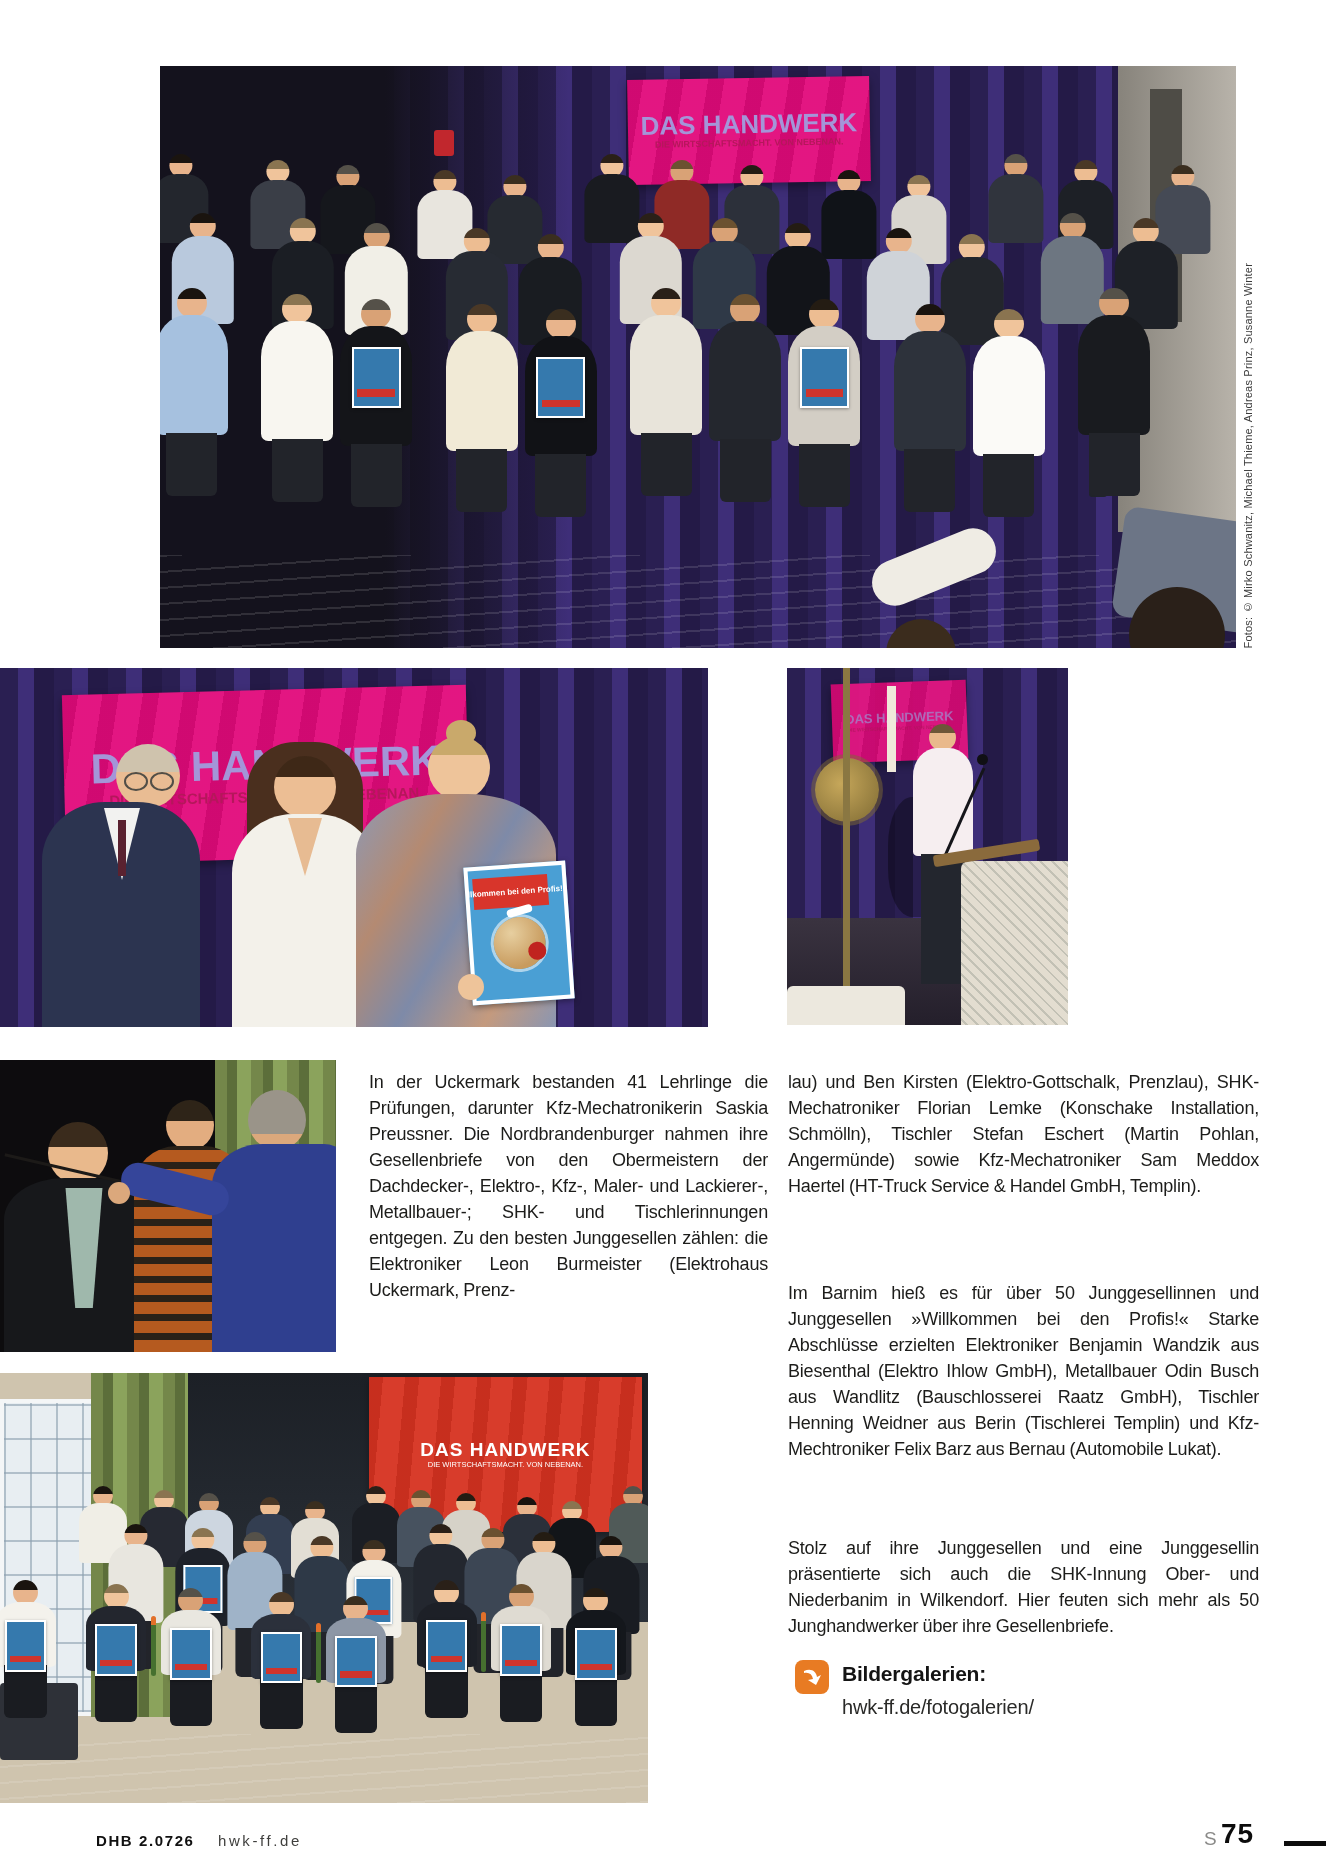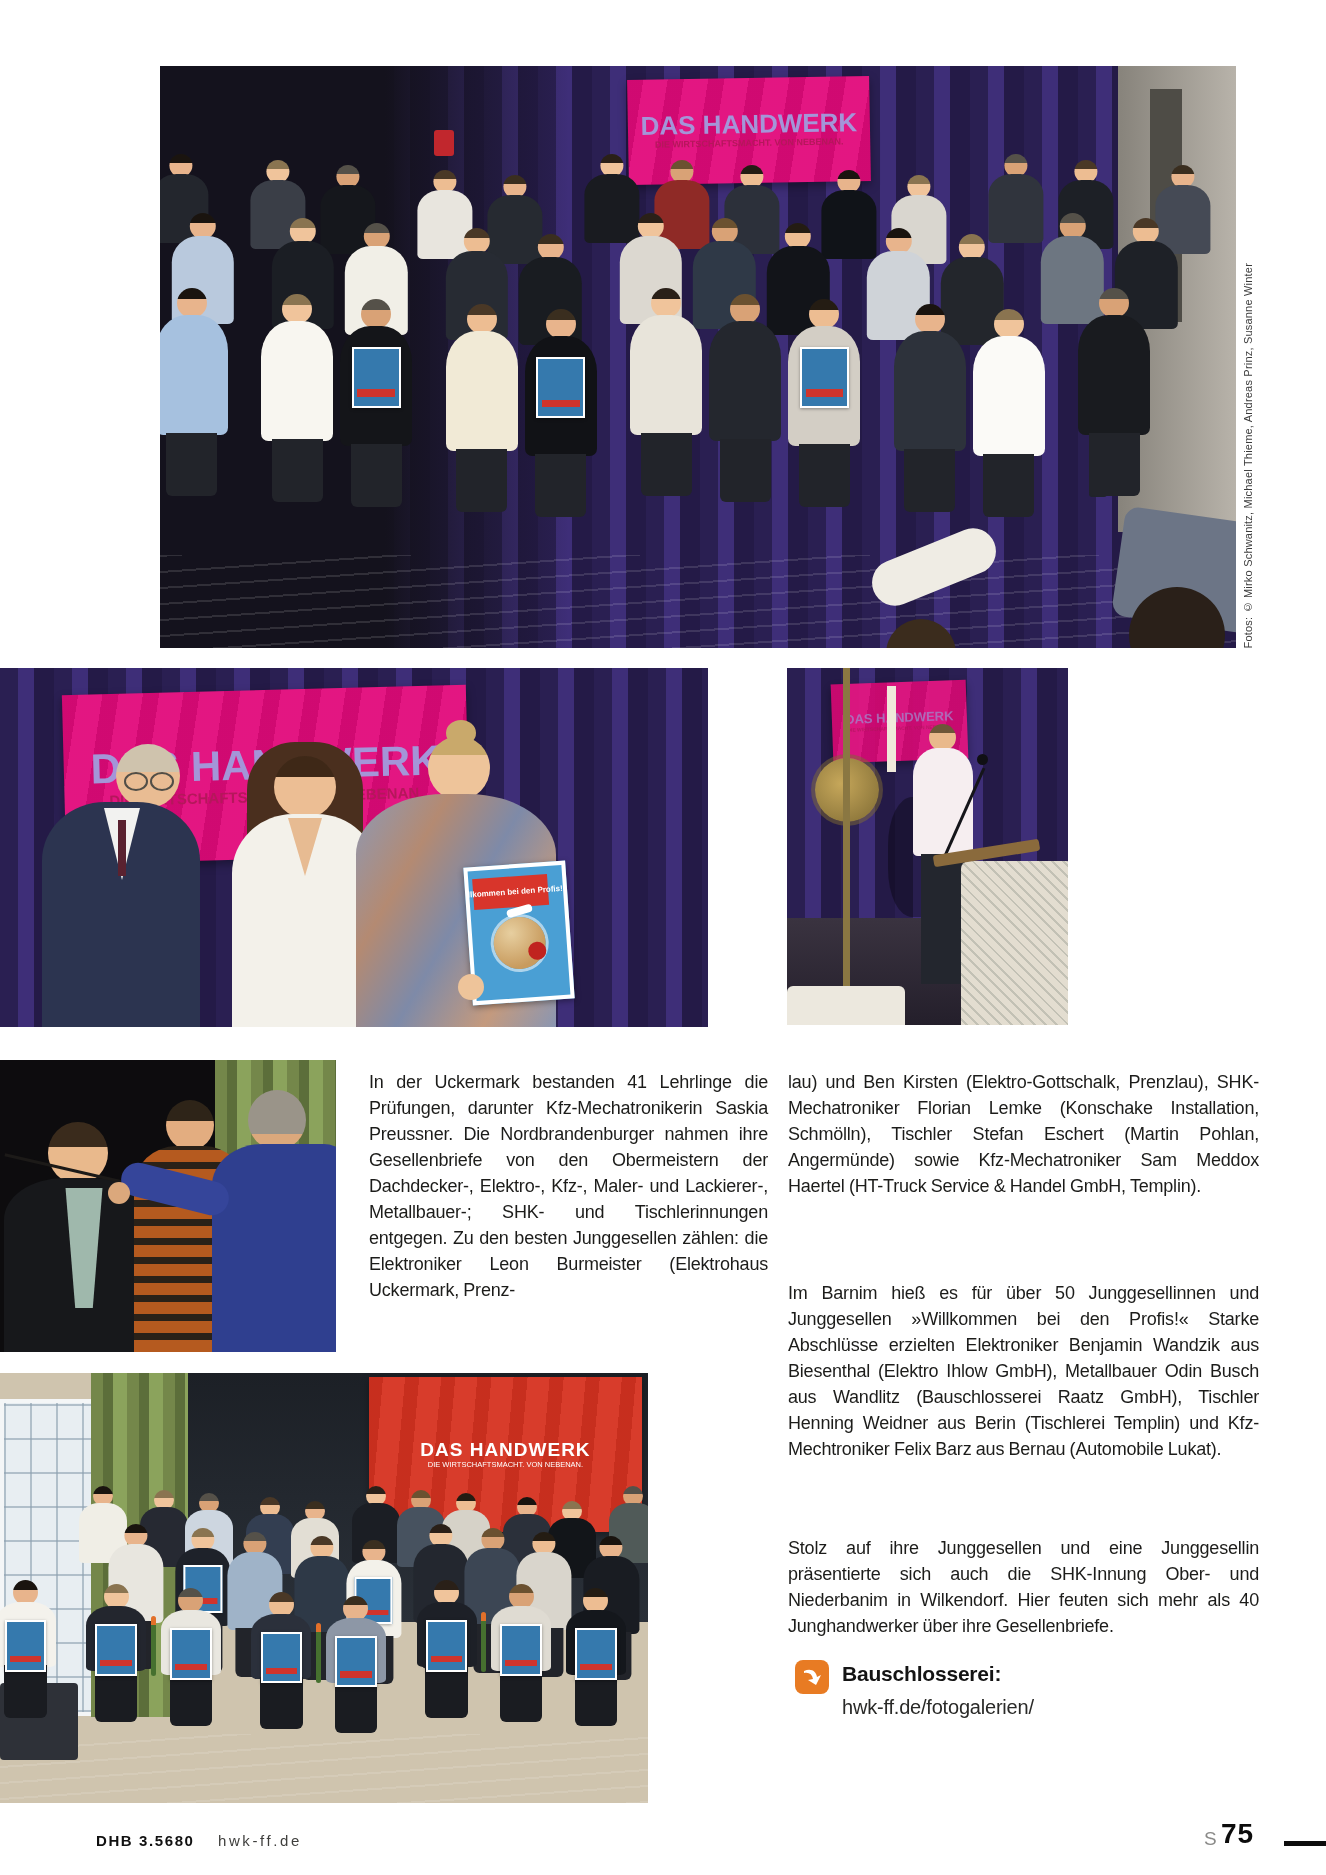--- a/index.html
+++ b/index.html
@@ -340,28 +340,28 @@
     <div class="fig" style="left:2px;top:118px;width:220px;height:3px;background:#1c1a18;transform:rotate(13deg);"></div>
     <div class="fig round" style="left:248px;top:30px;width:58px;height:60px;background:linear-gradient(#9a9489 0 74%,#dba87c 74%);"></div>
     <div class="fig" style="left:212px;top:84px;width:140px;height:208px;background:#2f3f8f;border-radius:36% 20% 0 0/20% 14% 0 0;"></div>
     <div class="fig" style="left:120px;top:112px;width:110px;height:34px;background:#35459a;border-radius:18px;transform:rotate(14deg);"></div>
     <div class="fig round" style="left:108px;top:122px;width:22px;height:22px;background:#dba87c;"></div>
   </figure>
 
   <p class="body-text" style="left:369px;top:1069px;width:399px;">In der Uckermark bestanden 41 Lehrlinge die Prüfungen, darunter Kfz-Mechatronikerin Saskia Preussner. Die Nordbrandenburger nahmen ihre Gesellenbriefe von den Obermeistern der Dachdecker-, Elektro-, Kfz-, Maler- und Lackierer-, Metallbauer-; SHK- und Tischlerinnungen entgegen. Zu den besten Junggesellen zählen: die Elektroniker Leon Burmeister (Elektrohaus Uckermark, Prenz-</p>
   <p class="body-text" style="left:788px;top:1069px;width:471px;">lau) und Ben Kirsten (Elektro-Gottschalk, Prenzlau), SHK-Mechatroniker Florian Lemke (Konschake Installation, Schmölln), Tischler Stefan Eschert (Martin Pohlan, Angermünde) sowie  Kfz-Mechatroniker Sam Meddox Haertel (HT-Truck Service &amp; Handel GmbH, Templin).</p>
   <p class="body-text" style="left:788px;top:1280px;width:471px;">Im Barnim hieß es für über 50 Junggesellinnen und Junggesellen »Willkommen bei den Profis!« Starke Abschlüsse erzielten Elektroniker Benjamin Wandzik aus Biesenthal (Elektro Ihlow GmbH), Metallbauer Odin Busch aus Wandlitz (Bauschlosserei Raatz GmbH), Tischler Henning Weidner aus Berin (Tischlerei Templin) und Kfz-Mechtroniker Felix Barz aus Bernau (Automobile Lukat).</p>
-  <p class="body-text" style="left:788px;top:1535px;width:471px;">Stolz auf ihre Junggesellen und eine Junggesellin präsentierte sich auch die SHK-Innung Ober- und Niederbanim in Wilkendorf. Hier feuten sich mehr als 40 Junghandwerker über ihre Gesellenbriefe.</p>
+  <p class="body-text" style="left:788px;top:1535px;width:471px;">Stolz auf ihre Junggesellen und eine Junggesellin präsentierte sich auch die SHK-Innung Ober- und Niederbanim in Wilkendorf. Hier feuten sich mehr als 50 Junghandwerker über ihre Gesellenbriefe.</p>
 
   <div class="gallery-icon" style="left:795px;top:1660px;">
     <svg viewBox="0 0 24 24">
       <path fill="#ffffff" d="M4 6c7-3 12 0 13 6l4-2-5 10-8-5 5-1c-1-5-4-7-9-6z"></path>
     </svg>
   </div>
-  <div class="gallery-label" style="left:842px;top:1662px;">Bauschlosserei:</div>
+  <div class="gallery-label" style="left:842px;top:1662px;">Bildergalerien:</div>
   <div class="gallery-url" style="left:842px;top:1696px;">hwk-ff.de/fotogalerien/</div>
 
   <figure class="photo" id="photo-bottom" style="left:0;top:1373px;width:648px;height:430px;margin:0;background:#cfc4ae;">
     <div class="layer" style="left:26%;top:0;width:74%;height:58%;background:linear-gradient(#1c2026,#2a3038);"></div>
     <div class="layer" style="left:0;top:6%;width:14%;height:72%;background:#e8eef2;border:4px solid #f4f6f7;
                 background-image:repeating-linear-gradient(0deg,rgba(140,160,175,.6) 0 2px,rgba(0,0,0,0) 2px 34px),
                                  repeating-linear-gradient(90deg,rgba(140,160,175,.6) 0 2px,rgba(0,0,0,0) 2px 26px);"></div>
     <div class="layer curtain-green" style="left:14%;top:0;width:15%;height:80%;"></div>
     <div class="layer wood" style="left:0;bottom:0;width:100%;height:16%;"></div>
     <div class="layer" style="left:0;bottom:10%;width:12%;height:18%;background:#2e3138;border-radius:4px;"></div>
@@ -528,19 +528,19 @@
           <div class="p-head" style="width:25px;height:25px;background:linear-gradient(#241c13 0 38%,#edbd92 38%)"></div>
           <div class="p-body" style="width:60px;height:65px;background:#14171c"></div>
           <div class="p-legs" style="width:42.5px;height:52.5px;background:#1a1c21"></div>
           <div class="p-folder" style="width:37.5px;height:47.5px;top:40px">
             <i></i>
           </div>
         </div>
       </div>
   </figure>
 
-  <div class="footer-issue">DHB 3.5680</div>
+  <div class="footer-issue">DHB 2.0726</div>
   <div class="footer-site">hwk-ff.de</div>
   <div class="footer-s">S</div>
   <div class="footer-num">75</div>
   <div class="footer-line"></div>
 
 </div>
 
 </body></html>

